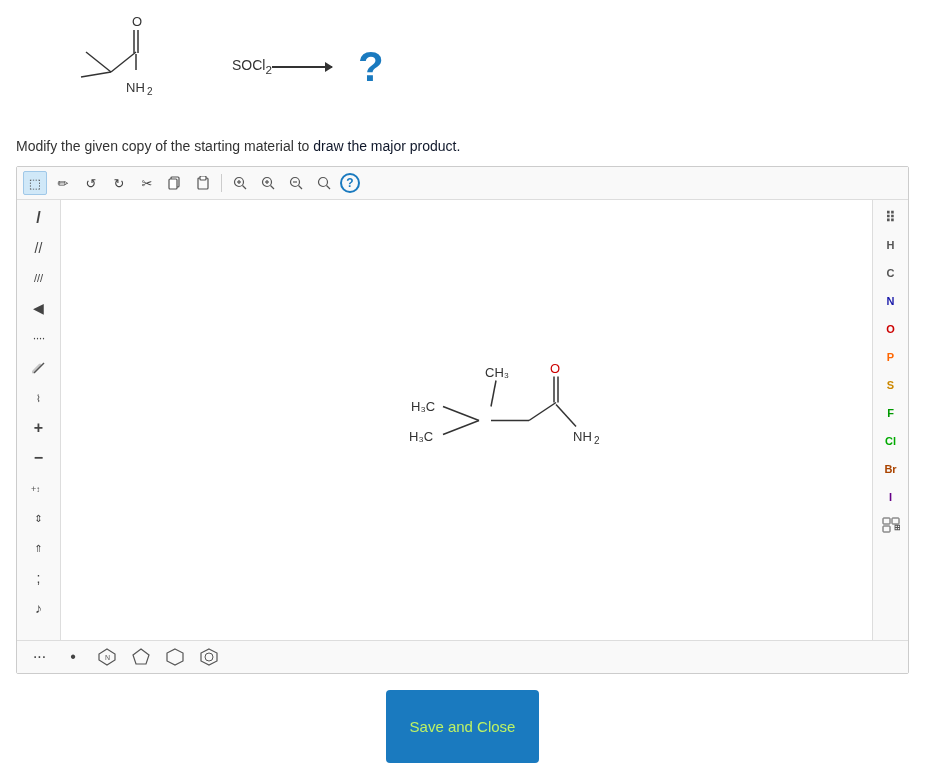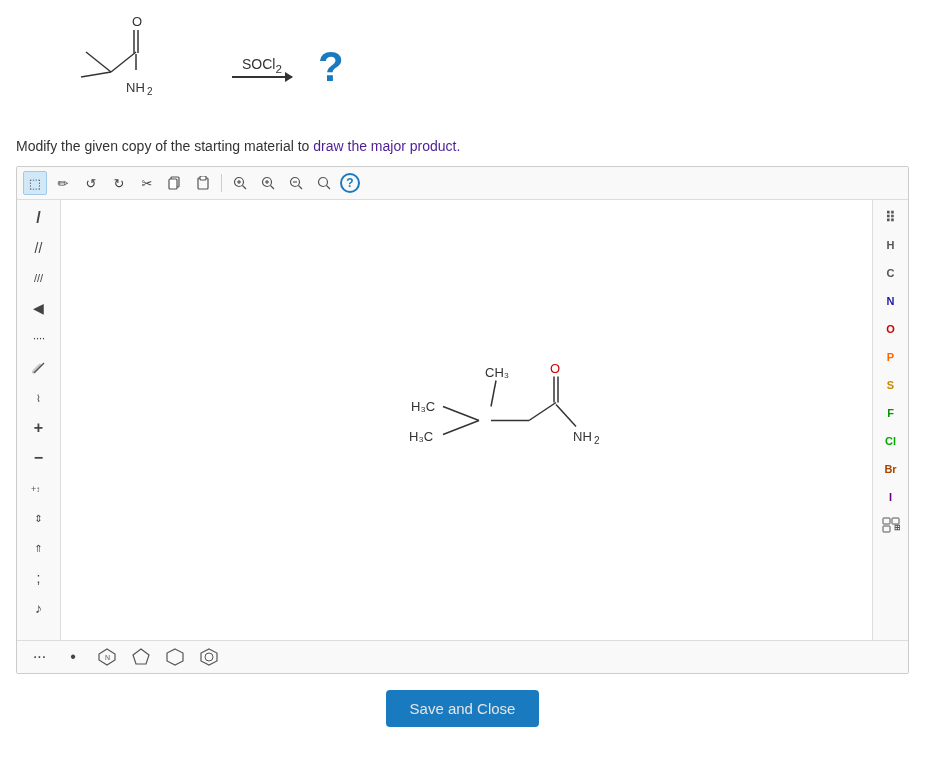--- a/index.html
+++ b/index.html
@@ -31,21 +31,21 @@
       margin-bottom: 16px;
       padding-left: 10px;
     }
 
     .molecule-svg {
       margin-right: 30px;
     }
 
     .reagent-arrow {
       display: flex;
-      flex-direction: column;
+      flex-direction: row;
       align-items: center;
       margin: 0 16px;
     }
     .reagent-label {
       font-size: 14px;
       margin-bottom: 2px;
     }
     .arrow-line {
       width: 60px;
       height: 2px;
@@ -68,21 +68,21 @@
       color: #1a7abf;
       margin-left: 10px;
     }
 
     .instruction-text {
       font-size: 14px;
       margin-bottom: 12px;
       color: #333;
     }
     .instruction-text .highlight {
-      color: #4c1d95;
+      color: #0f172a;
     }
 
     .editor-container {
       border: 1px solid #ccc;
       border-radius: 2px;
       display: flex;
       flex-direction: column;
       margin-bottom: 16px;
     }
 
@@ -218,23 +218,23 @@
       font-size: 11px;
       color: #444;
       border: none;
       background: transparent;
       border-radius: 2px;
     }
 
     .save-close-btn {
       display: block;
       margin: 8px auto;
-      padding: 10px 24px;
+      padding: 28px 24px;
       background: #1a7abf;
-      color: #e5e5e5;
+      color: #bef264;
       border: none;
       border-radius: 4px;
       font-size: 15px;
       cursor: pointer;
       font-weight: 500;
     }
   </style>
 </head>
 <body>
 

